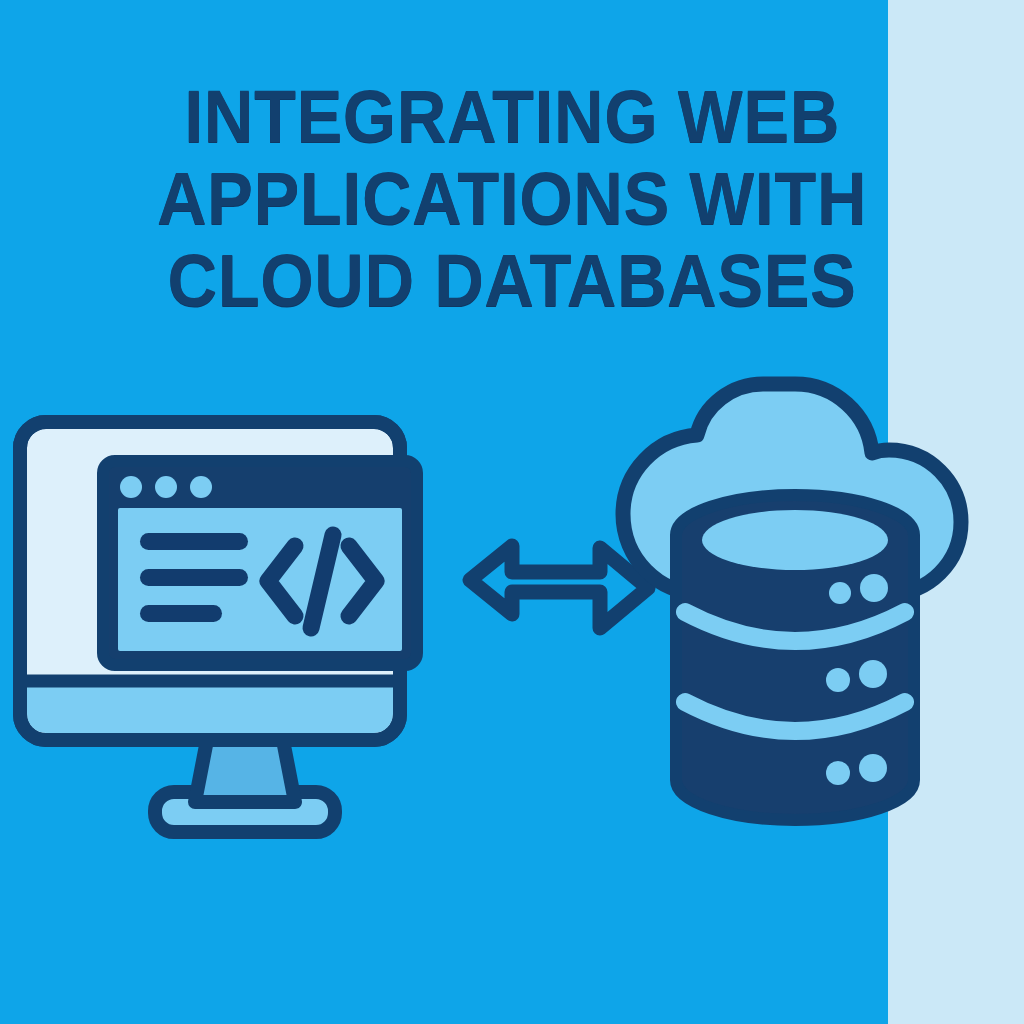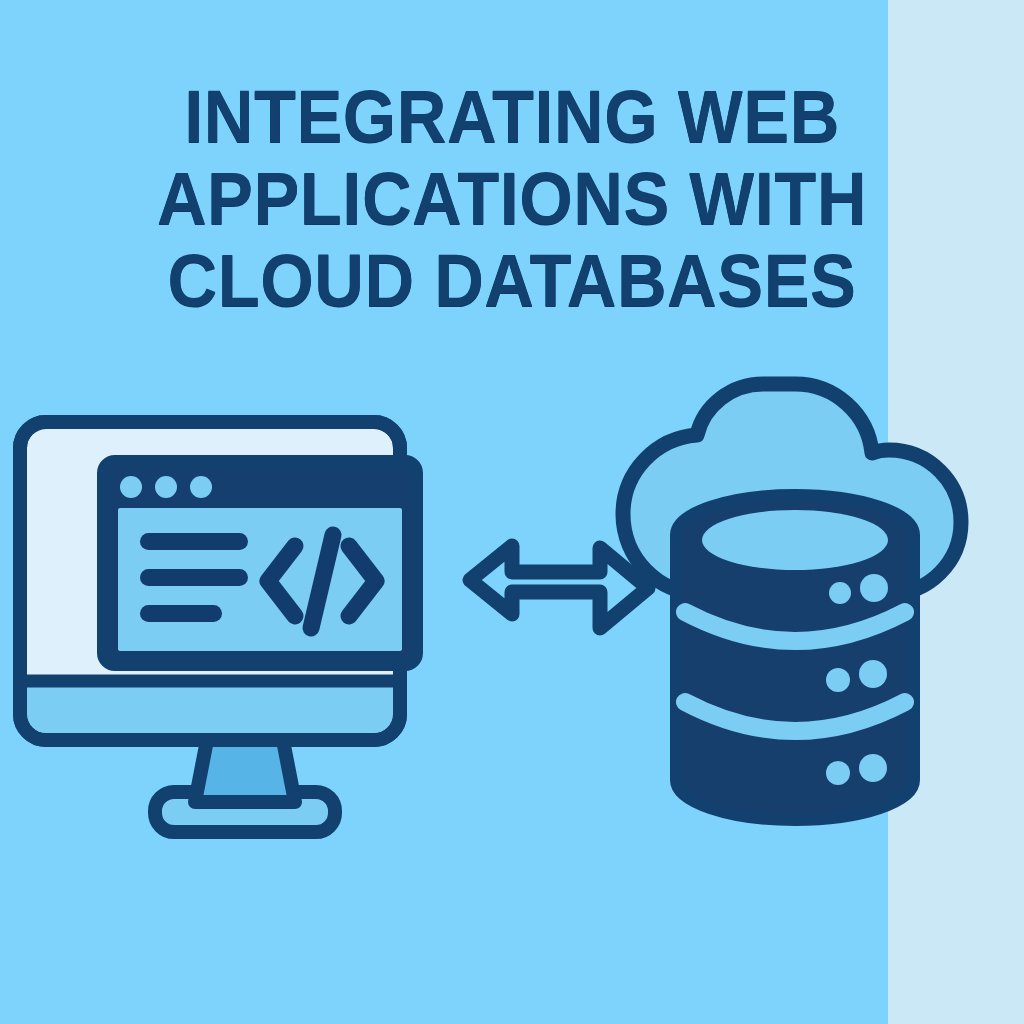--- a/index.html
+++ b/index.html
@@ -14,21 +14,21 @@
     font-family: "Liberation Sans", sans-serif;
     overflow: hidden;
     position: relative;
   }
 
   #poster {
     position: absolute;
     inset: 0;
     width: 888px;
     height: 1024px;
-    background: #7dd3fc;
+    background: #0ea5e9;
   }
 
   
   #title-block {
     position: absolute;
     left: 0;
     top: 76px;
     width: 1024px;
     text-align: center;
     user-select: none;

